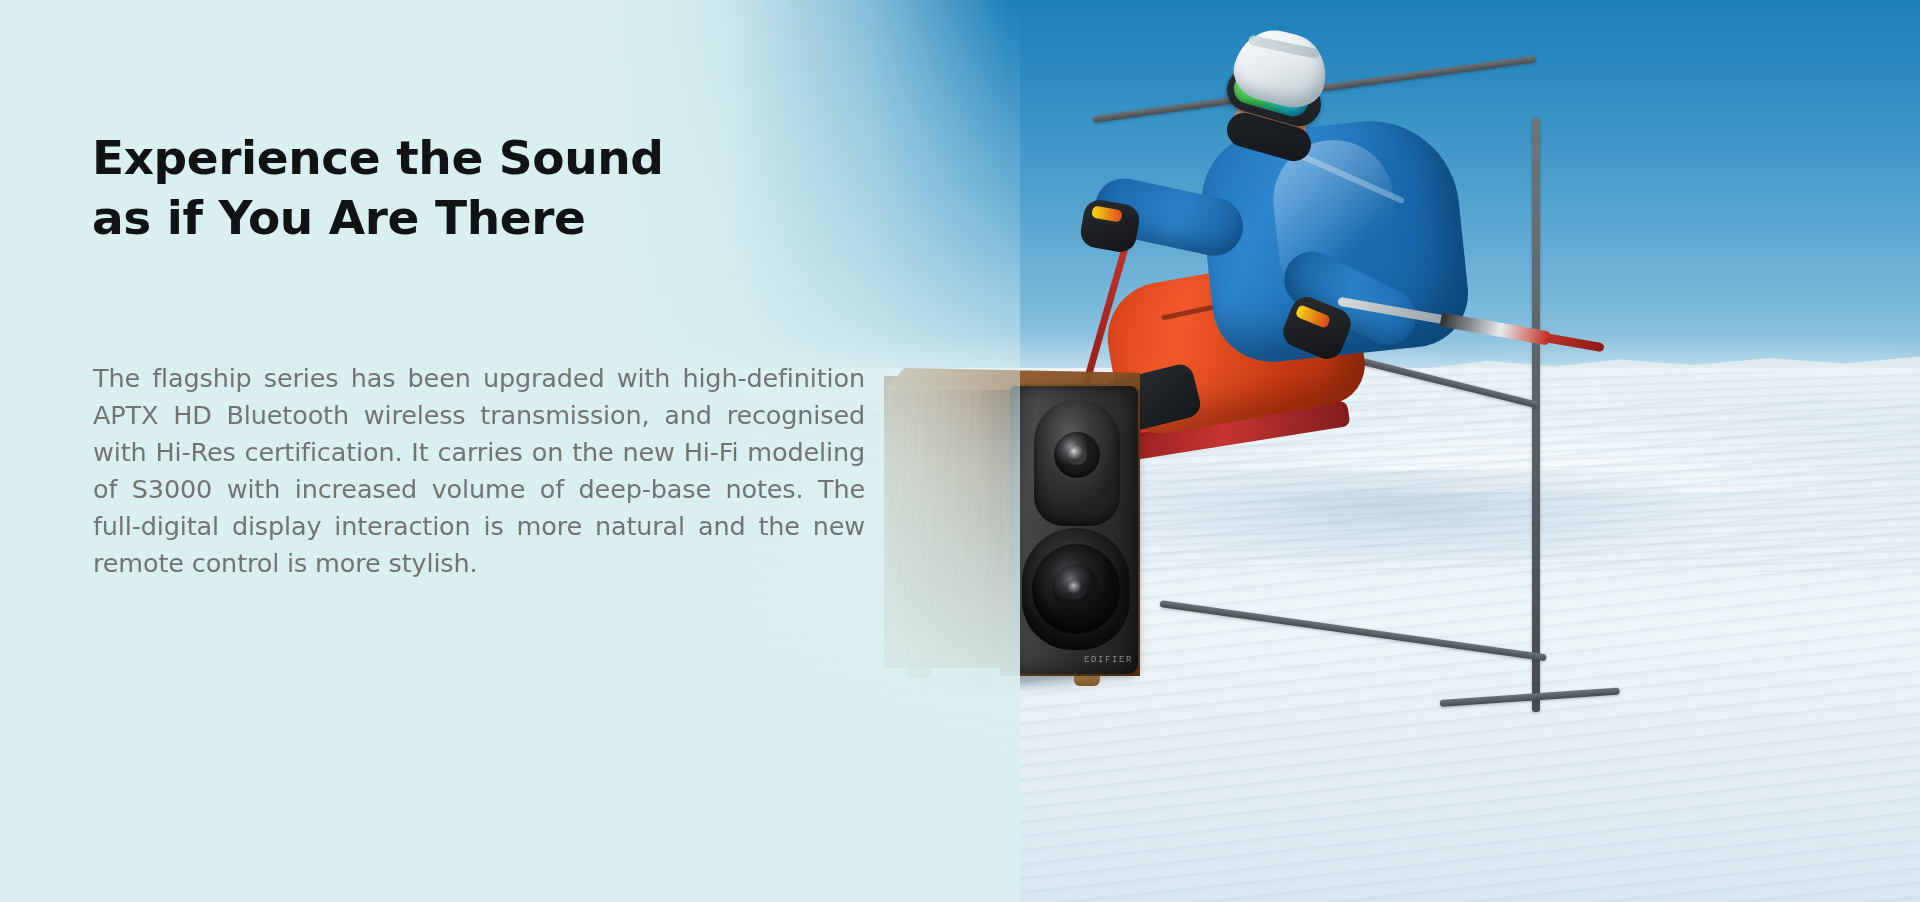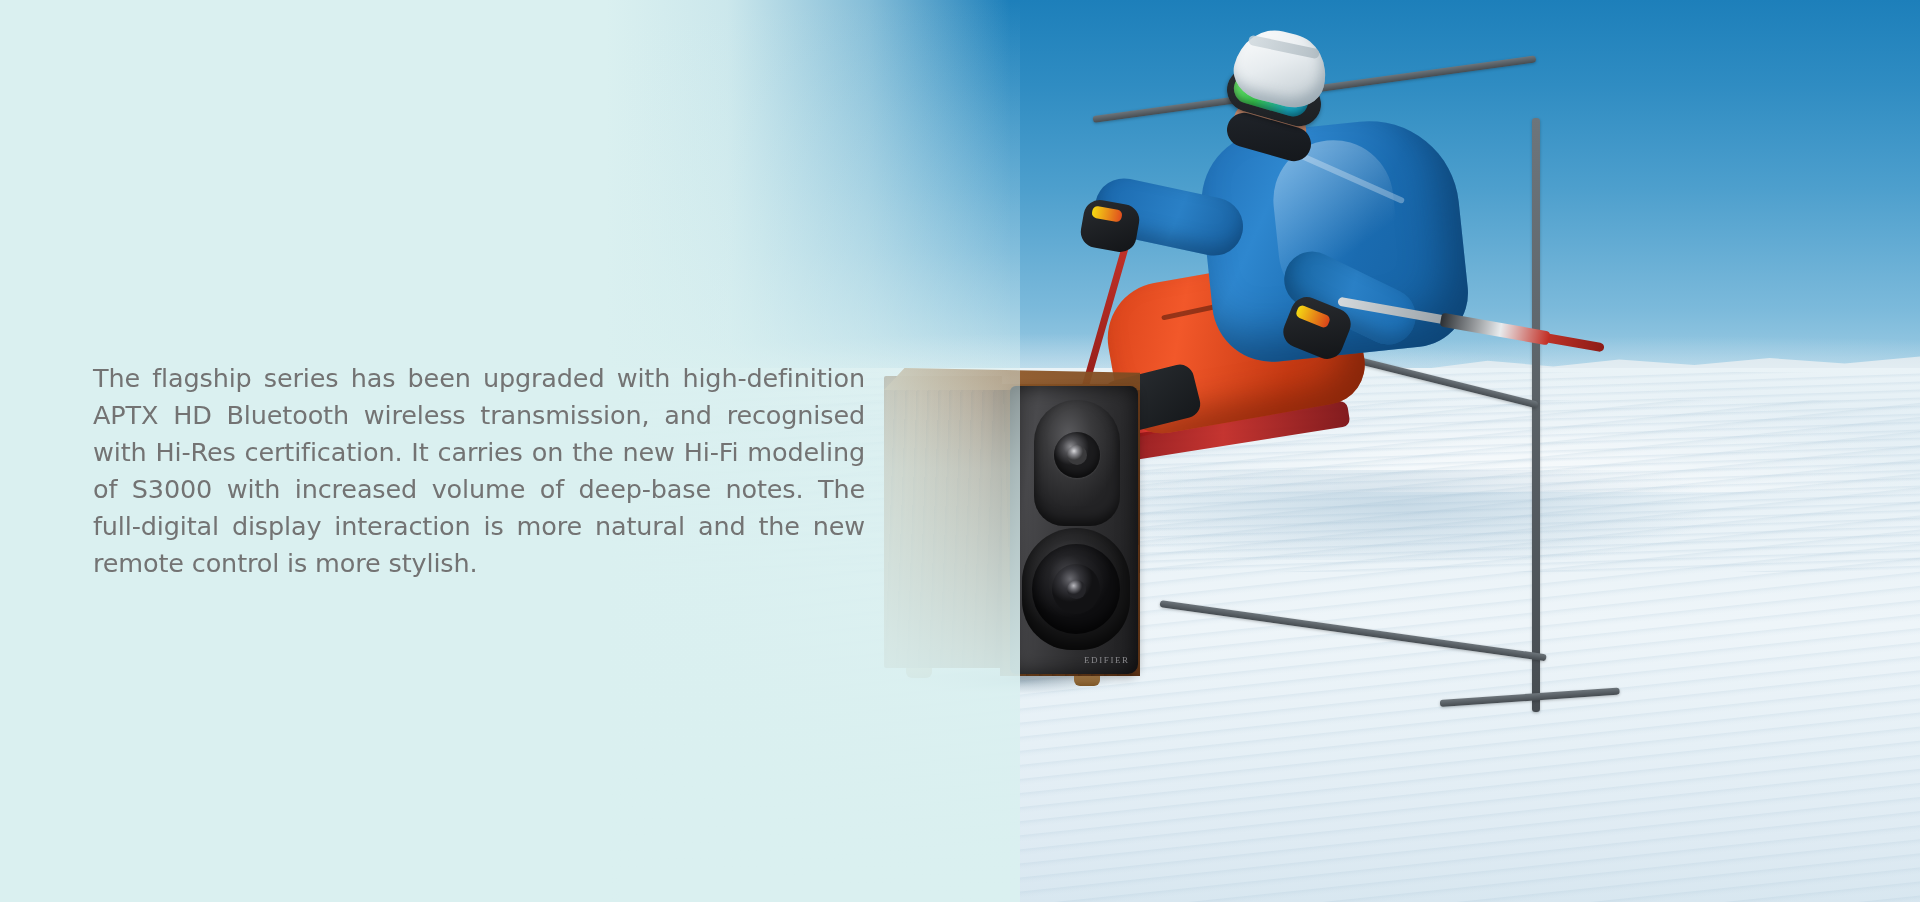--- a/index.html
+++ b/index.html
@@ -326,22 +326,22 @@
     border-radius:50%;
   }
   .woofer-dust {
     position:absolute; left:183px; top:214px; width:19px; height:19px;
     background:radial-gradient(45% 45% at 35% 30%, #b9b9be 0%, #6f6f75 45%, #242428 100%);
     border-radius:50%;
   }
   .brand {
     position:absolute; left:200px; top:288px; width:46px; height:12px;
     color:#9a9a9e; font-size:9px; letter-spacing:1.6px;
-    font-family:Liberation Serif, serif;
-    text-align:left; line-height:12px; opacity:.85;
+    font-family:Liberation Mono, monospace;
+    text-align:right; line-height:12px; opacity:.85;
   }
   .foot {
     position:absolute; width:26px; height:12px;
     background:linear-gradient(180deg,#b98a52,#7d5728);
     border-radius:0 0 6px 6px;
   }
   #foot-l { left:22px; top:300px; }
   #foot-r { left:190px; top:308px; }
   .spk-shadow {
     position:absolute; left:-10px; top:300px; width:300px; height:34px;
@@ -465,16 +465,18 @@
       <div class="woofer-cone"></div>
       <div class="woofer-dust"></div>
       <div class="brand">EDIFIER</div>
     </div>
   </div>
 
   <div class="wash"></div>
   <div class="wash-v"></div>
 
   <div class="copy">
+    <h1 id="headline">Experience the Sound
+as if You Are There</h1>
     <p id="body-copy">The flagship series has been upgraded with high-definition APTX HD Bluetooth wireless transmission, and recognised with Hi-Res certification. It carries on the new Hi-Fi modeling of S3000 with increased volume of deep-base notes. The full-digital display interaction is more natural and the new remote control is more stylish.</p>
   </div>
 
 </div>
 
 </body></html>

